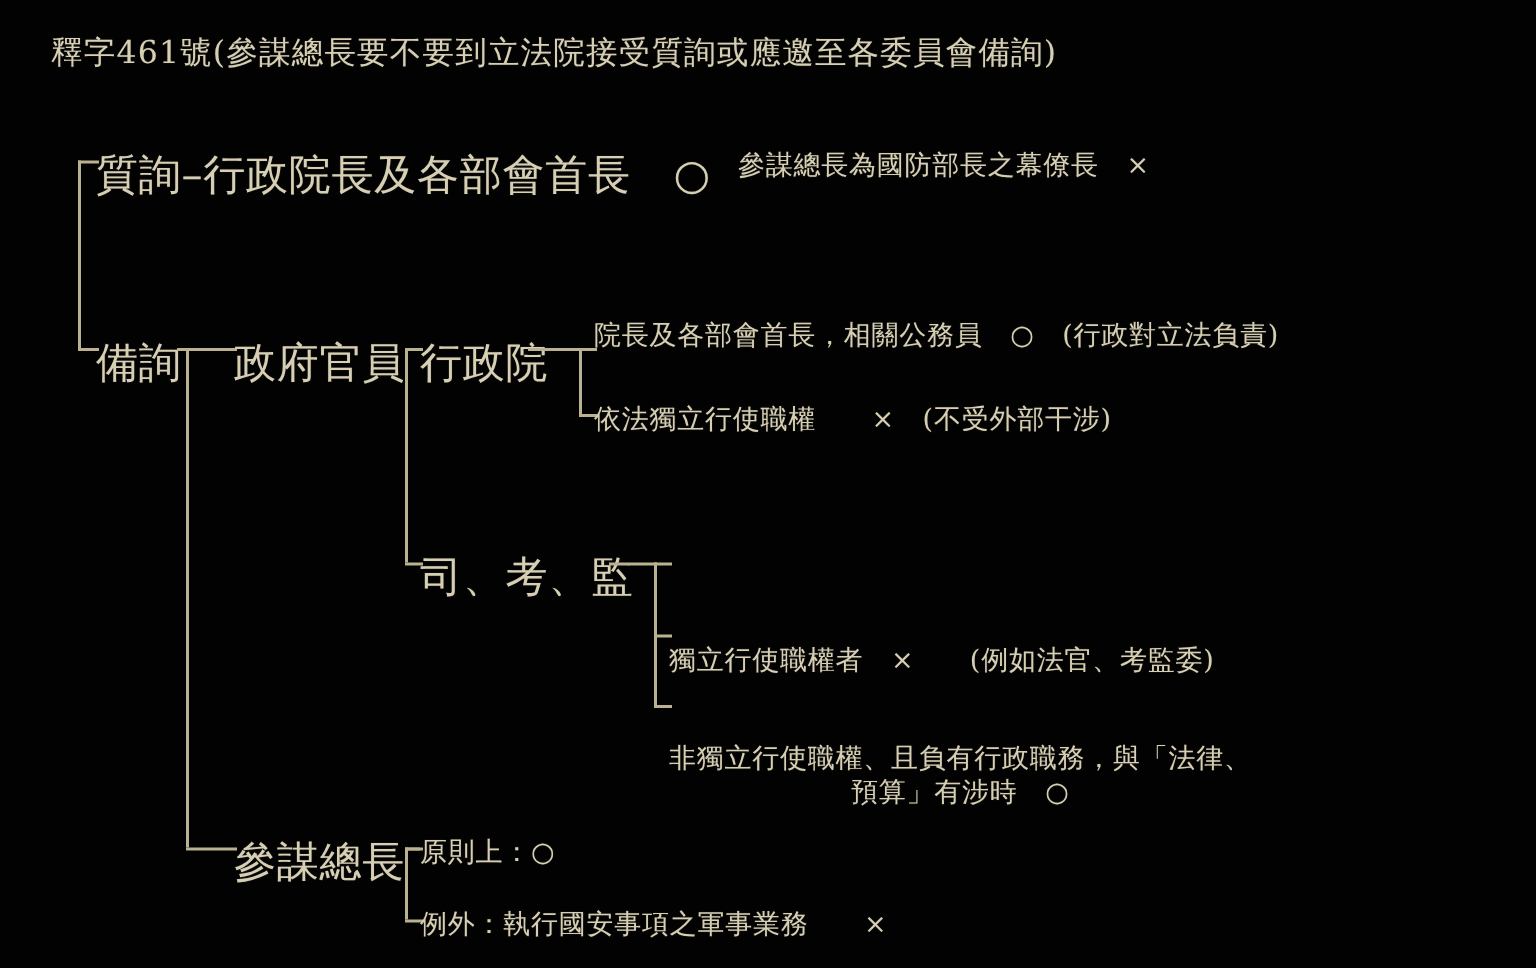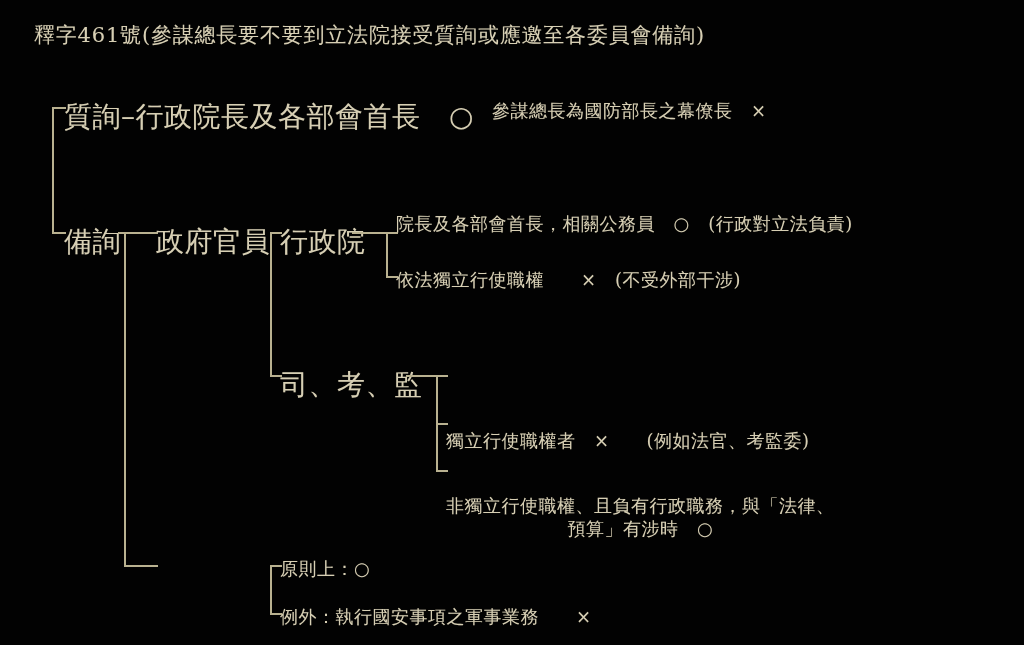--- a/index.html
+++ b/index.html
@@ -99,20 +99,21 @@
   <div class="ln h" style="left:406px; top:375px; width:32px;"></div>
   <div class="ln v" style="left:436px; top:375px; height:95px;"></div>
   <div class="ln h" style="left:436px; top:375px; width:12px;"></div>
   <div class="ln h" style="left:436px; top:423px; width:12px;"></div>
   <div class="ln h" style="left:436px; top:470px; width:12px;"></div>
 
   <div class="txt leaf" style="left:446px; top:415px;margin-top:14px;">獨立行使職權者　×　　(例如法官、考監委)</div>
   <div class="txt leaf wrap2" style="left:446px; top:462px;margin-top:32px;">非獨立行使職權、且負有行政職務，與「法律、
 預算」有涉時　○</div>
 
+  <div class="txt node" style="left:156px; top:557px;">參謀總長</div>
 
   <div class="ln h" style="left:270px; top:565px; width:10px;"></div>
   <div class="ln v" style="left:270px; top:565px; height:48px;"></div>
   <div class="ln h" style="left:270px; top:565px; width:12px;"></div>
   <div class="ln h" style="left:270px; top:613px; width:12px;"></div>
 
   <div class="txt leaf" style="left:280px; top:557px;">原則上：○</div>
   <div class="txt leaf" style="left:280px; top:605px;">例外：執行國安事項之軍事業務　　×</div>
 
 </div>

